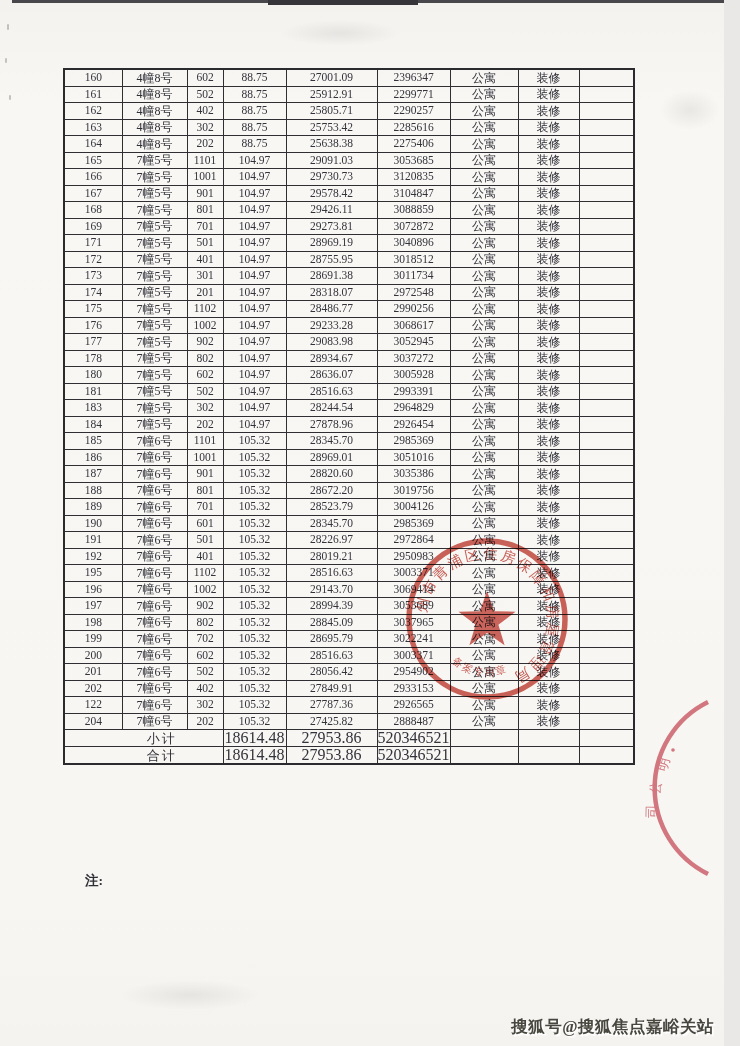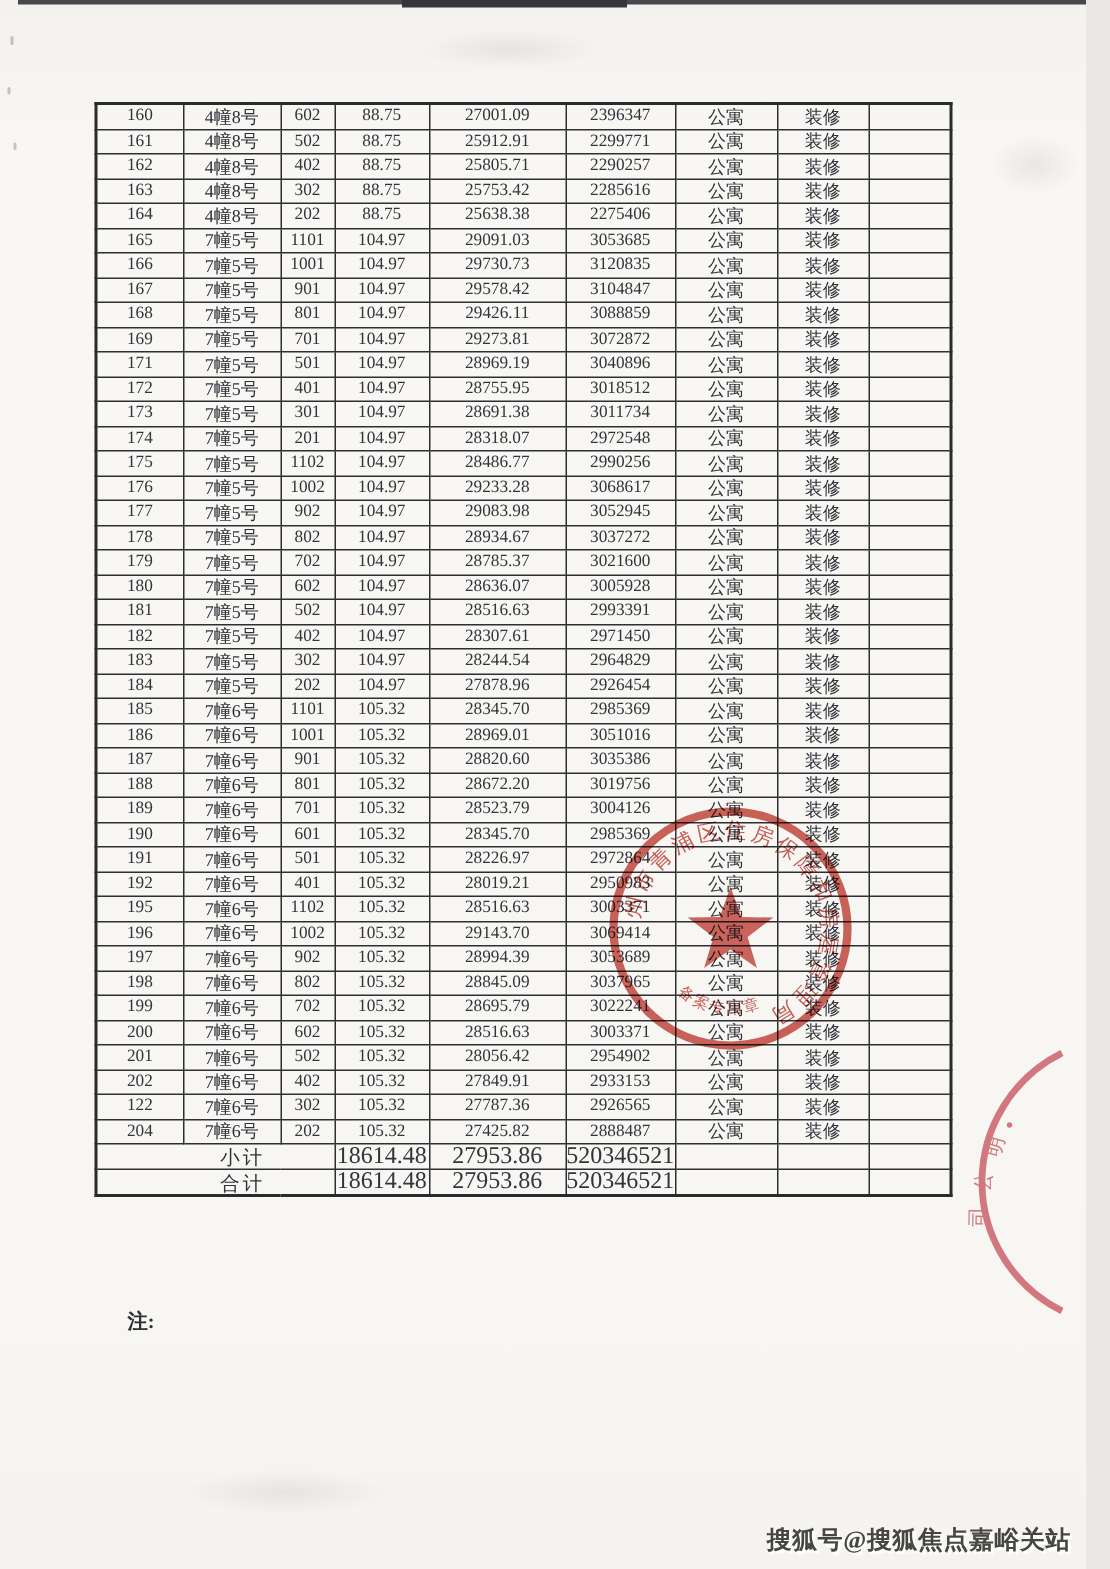--- a/index.html
+++ b/index.html
@@ -263,59 +263,37 @@
           <td class="cjk">7幢5号</td>
           <td>802</td>
           <td>104.97</td>
           <td>28934.67</td>
           <td>3037272</td>
           <td class="cjk">公寓</td>
           <td class="cjk">装修</td>
           <td></td>
         </tr>
         <tr>
-          <td>179</td>
-          <td class="cjk">7幢5号</td>
-          <td>702</td>
-          <td>104.97</td>
-          <td>28785.37</td>
-          <td>3021600</td>
-          <td class="cjk">公寓</td>
-          <td class="cjk">装修</td>
-          <td></td>
-        </tr>
-        <tr>
           <td>180</td>
           <td class="cjk">7幢5号</td>
           <td>602</td>
           <td>104.97</td>
           <td>28636.07</td>
           <td>3005928</td>
           <td class="cjk">公寓</td>
           <td class="cjk">装修</td>
           <td></td>
         </tr>
         <tr>
           <td>181</td>
           <td class="cjk">7幢5号</td>
           <td>502</td>
           <td>104.97</td>
           <td>28516.63</td>
           <td>2993391</td>
-          <td class="cjk">公寓</td>
-          <td class="cjk">装修</td>
-          <td></td>
-        </tr>
-        <tr>
-          <td>182</td>
-          <td class="cjk">7幢5号</td>
-          <td>402</td>
-          <td>104.97</td>
-          <td>28307.61</td>
-          <td>2971450</td>
           <td class="cjk">公寓</td>
           <td class="cjk">装修</td>
           <td></td>
         </tr>
         <tr>
           <td>183</td>
           <td class="cjk">7幢5号</td>
           <td>302</td>
           <td>104.97</td>
           <td>28244.54</td>

